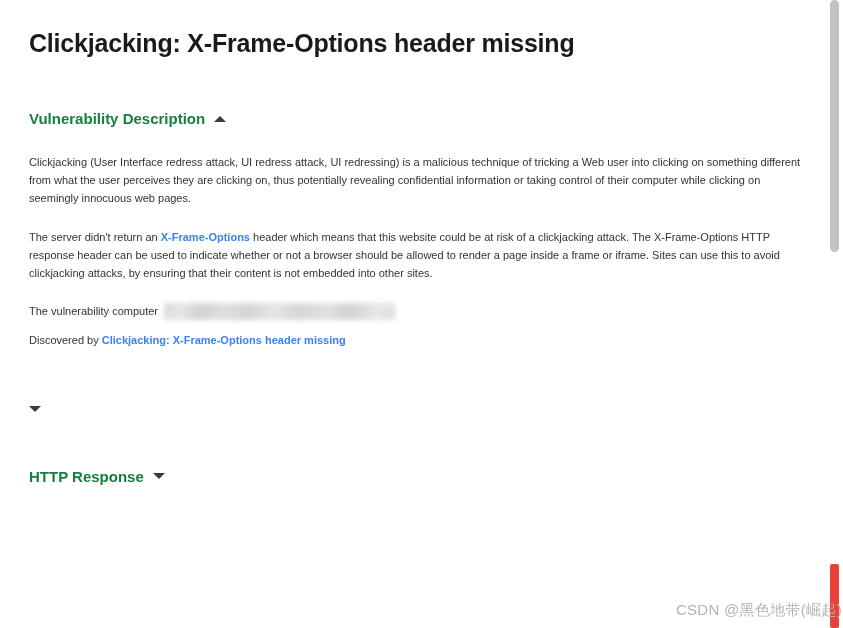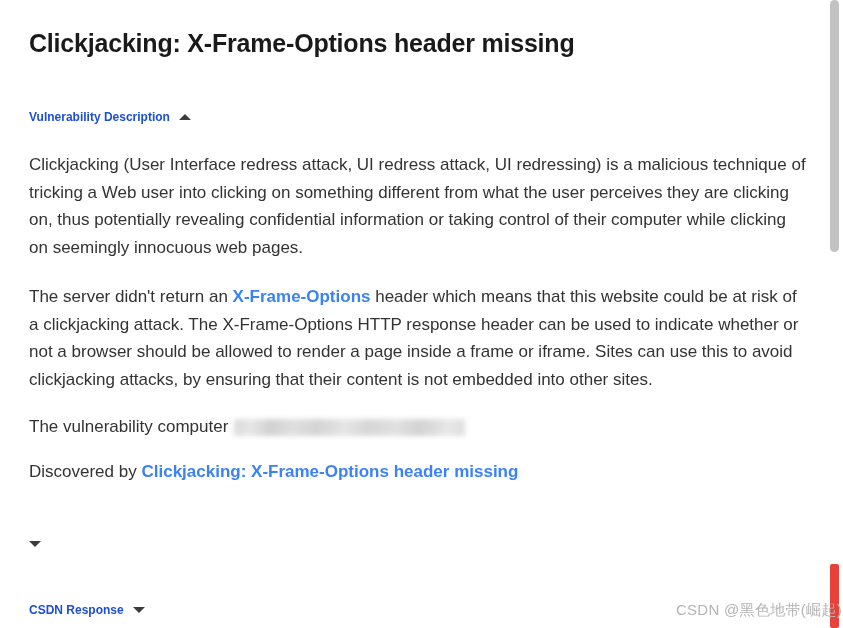--- a/index.html
+++ b/index.html
@@ -35,41 +35,41 @@
     padding-top: 14px;
     line-height: 1.2;
   }
   .section {
     margin-top: 52px;
   }
   .section-header {
     display: flex;
     align-items: center;
     gap: 9px;
-    font-size: 12px;
+    font-size: 15px;
     font-weight: bold;
-    color: #1d4ed8;
+    color: #15803d;
     cursor: pointer;
     user-select: none;
   }
   .caret {
     display: inline-block;
     width: 0;
     height: 0;
     border-left: 6px solid transparent;
     border-right: 6px solid transparent;
   }
   .caret.up {
     border-bottom: 6px solid #3c3c3c;
   }
   .caret.down {
     border-top: 6px solid #3c3c3c;
   }
   .body-text {
-    font-size: 17px;
+    font-size: 11px;
     line-height: 1.62;
     color: #333333;
     max-width: 790px;
   }
   .p1 {
     margin-top: 27px;
   }
   .p2 {
     margin-top: 22px;
   }
@@ -174,21 +174,21 @@
     </div>
 
     <div class="section section-http-request">
       <div class="section-header">
         <span class="caret down"></span>
       </div>
     </div>
 
     <div class="section section-http-response">
       <div class="section-header">
-        <span>CSDN Response</span>
+        <span>HTTP Response</span>
         <span class="caret down"></span>
       </div>
     </div>
 
   </div>
 
   <div class="scroll-track"></div>
   <div class="scroll-thumb-top"></div>
   <div class="scroll-thumb-bottom"></div>
 

